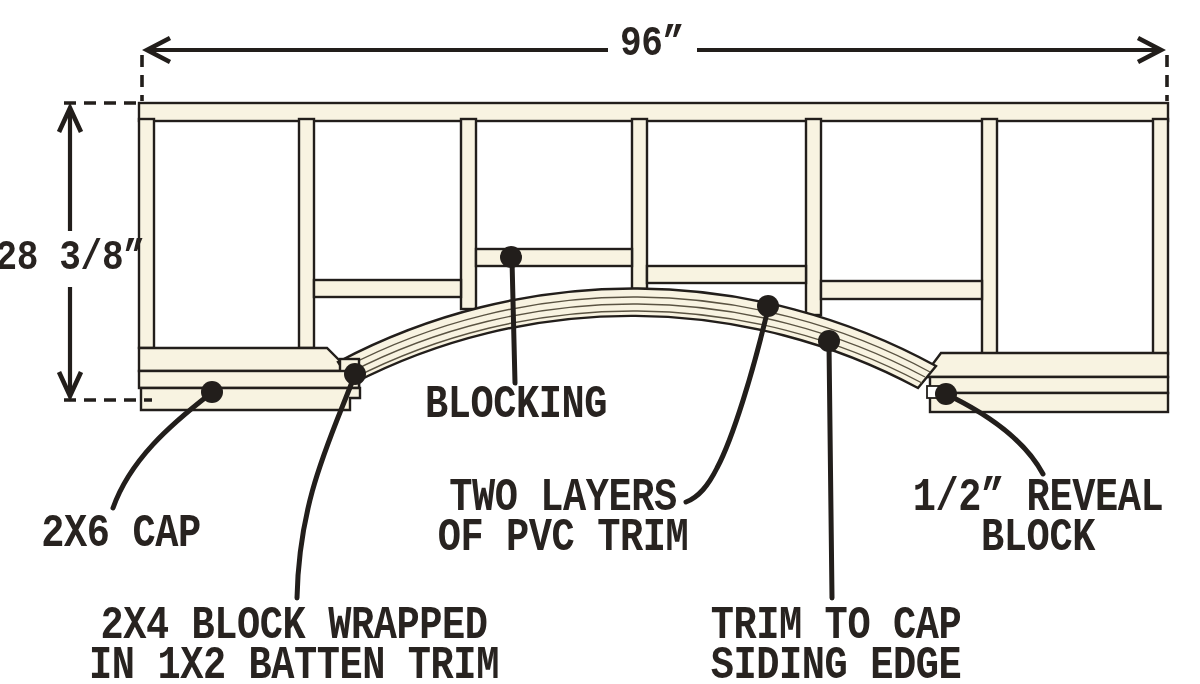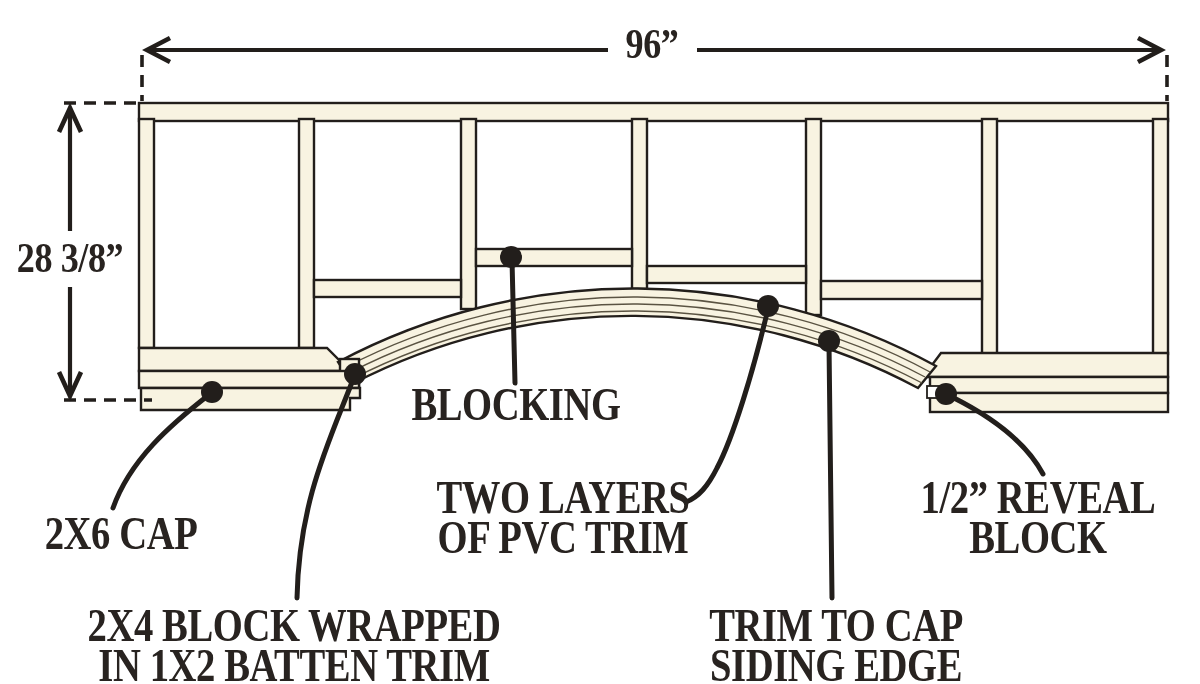--- a/index.html
+++ b/index.html
@@ -4,21 +4,21 @@
 <style>
   :root{
     --lumber:#f8f3e1;
     --outline:#221e1b;
     --text:#282320;
     --bg:#ffffff;
   }
   html,body{margin:0;padding:0;background:var(--bg);}
   #stage{
     position:relative;width:1200px;height:684px;background:var(--bg);
-    overflow:hidden;font-family:Liberation Serif, serif;
+    overflow:hidden;font-family:Liberation Mono, monospace;
   }
   svg{position:absolute;left:0;top:0;}
   .wood{fill:var(--lumber);stroke:var(--outline);stroke-width:2.4;stroke-linejoin:miter;}
   .thin{fill:none;stroke:#5a5342;stroke-width:1.4;}
   .dim{fill:none;stroke:var(--outline);stroke-width:4.2;}
   .dimhead{fill:none;stroke:var(--outline);stroke-width:4.6;stroke-linejoin:miter;}
   .dash{fill:none;stroke:var(--outline);stroke-width:3.6;stroke-dasharray:12 8;}
   .leader{fill:none;stroke:var(--outline);stroke-width:5;stroke-linecap:round;}
   .dot{fill:var(--outline);}
   .notch{fill:var(--bg);stroke:var(--outline);stroke-width:1.8;}

